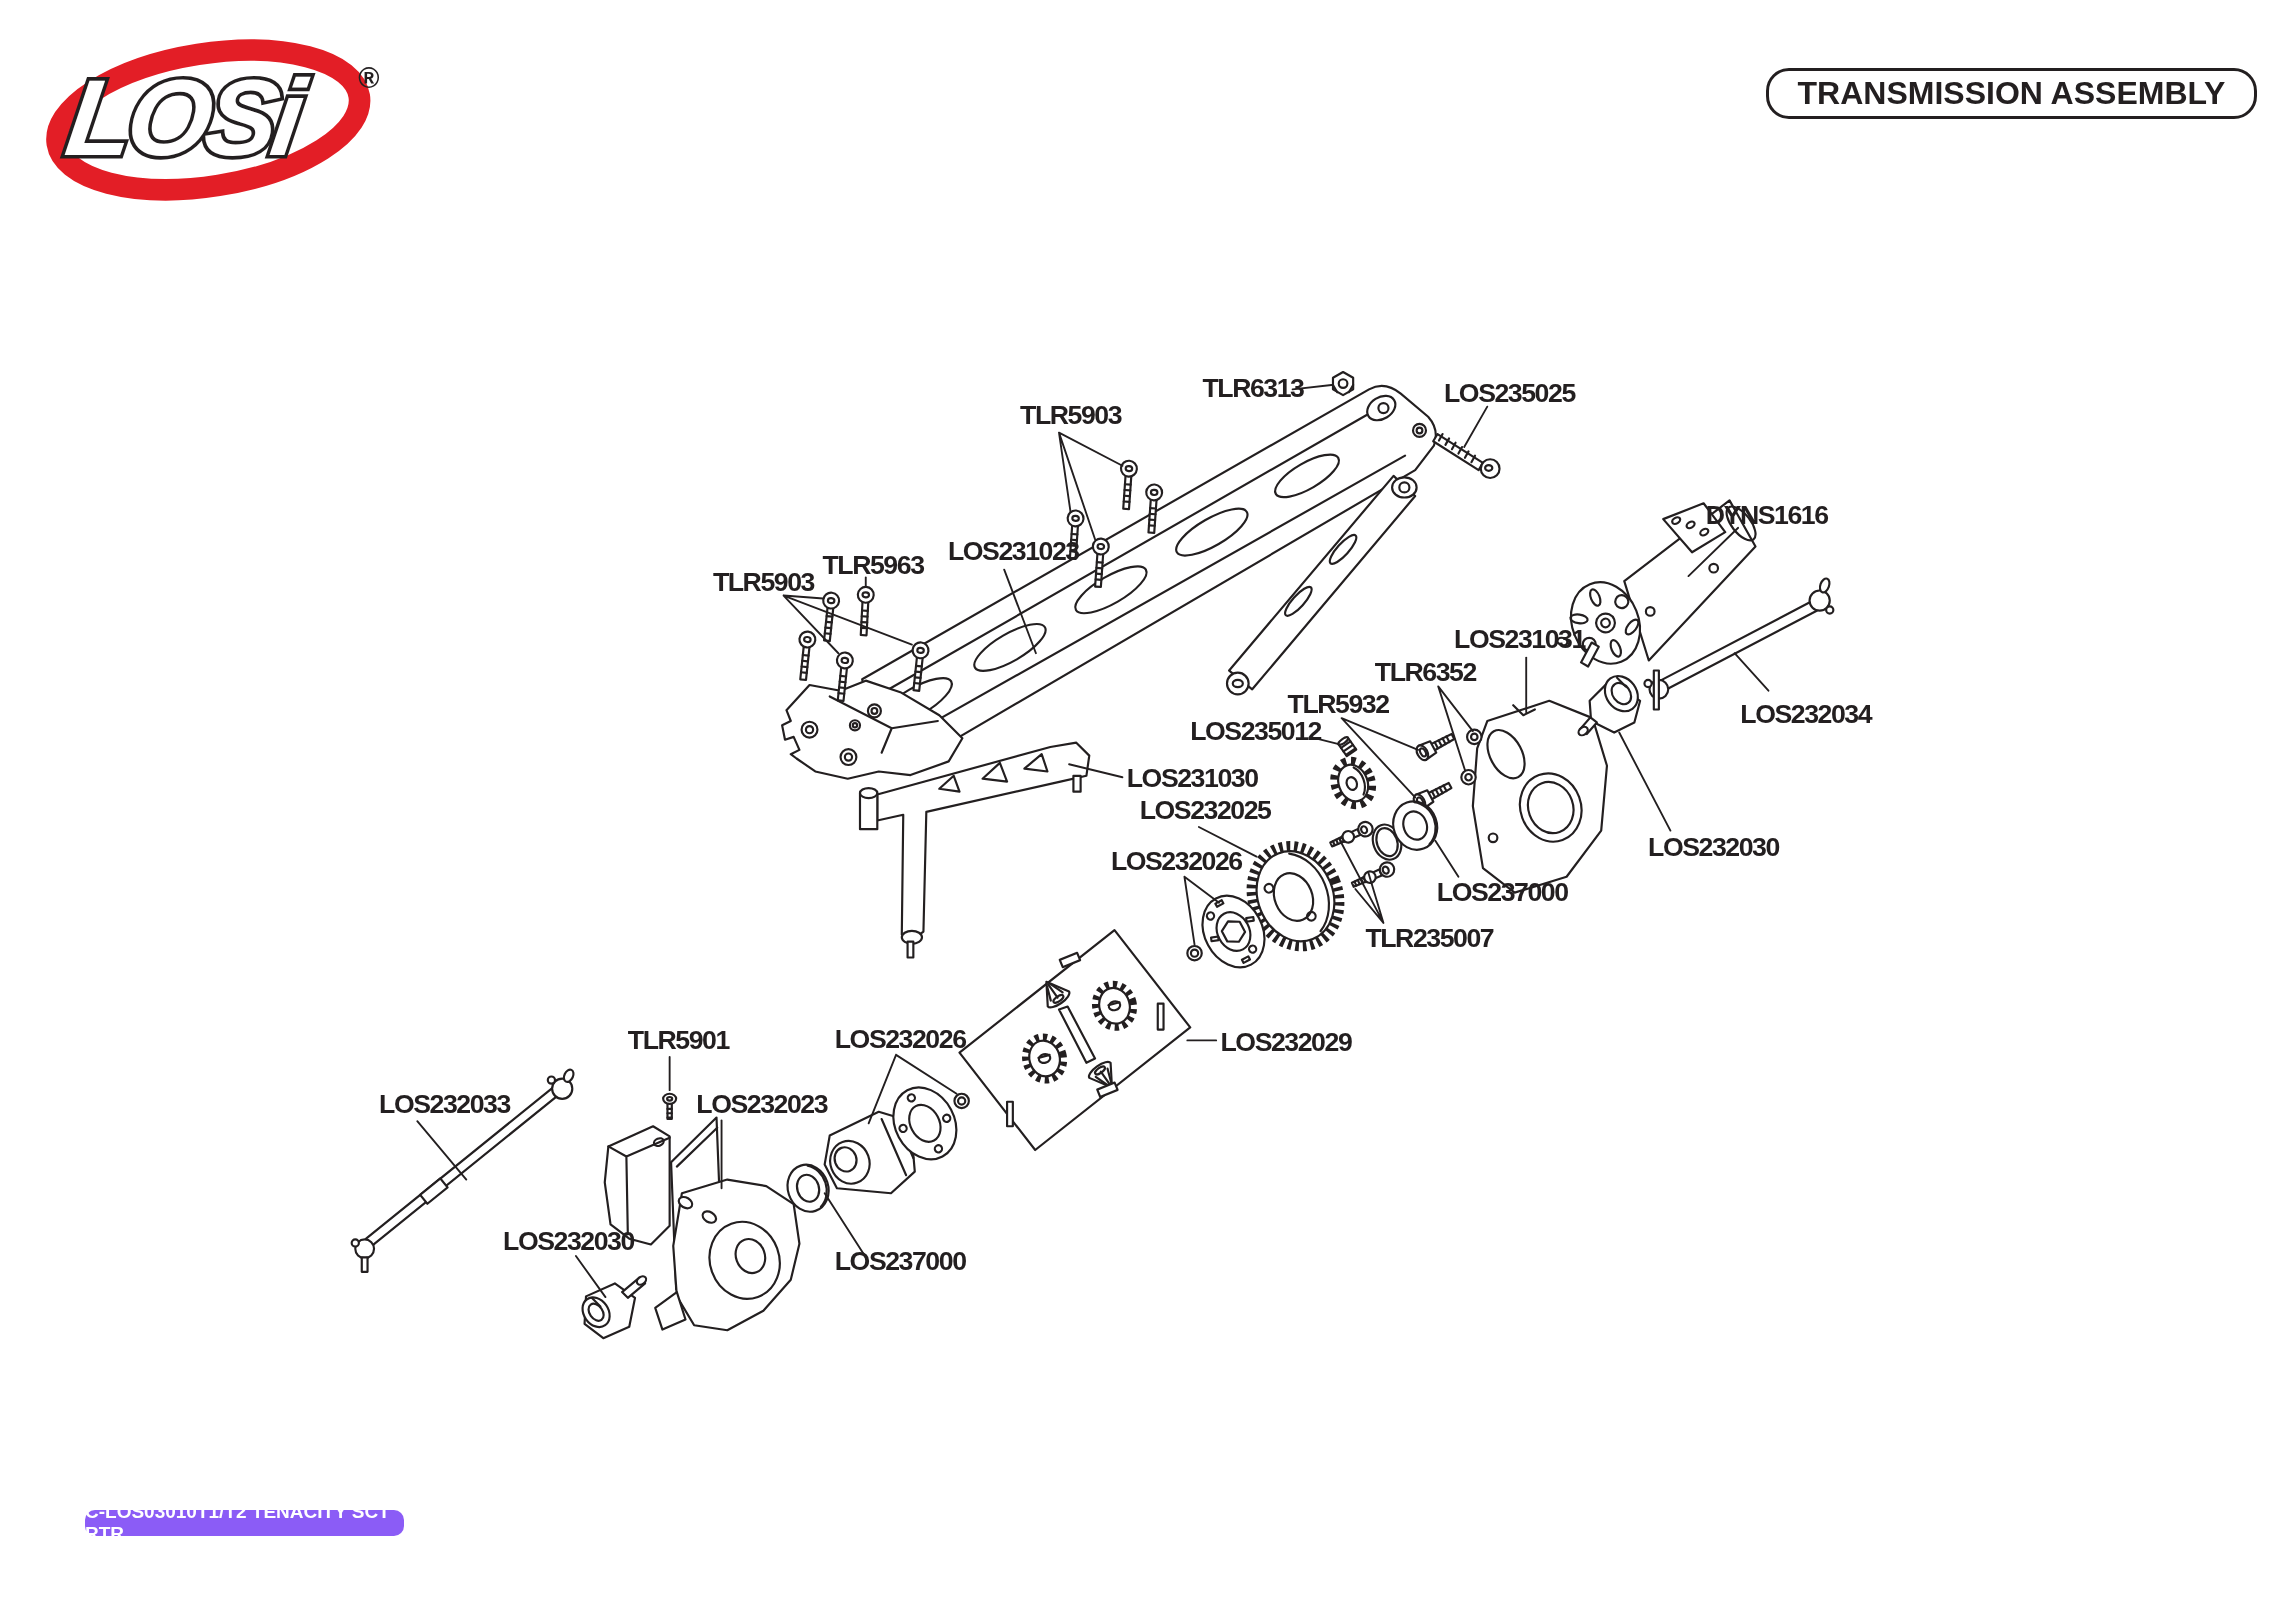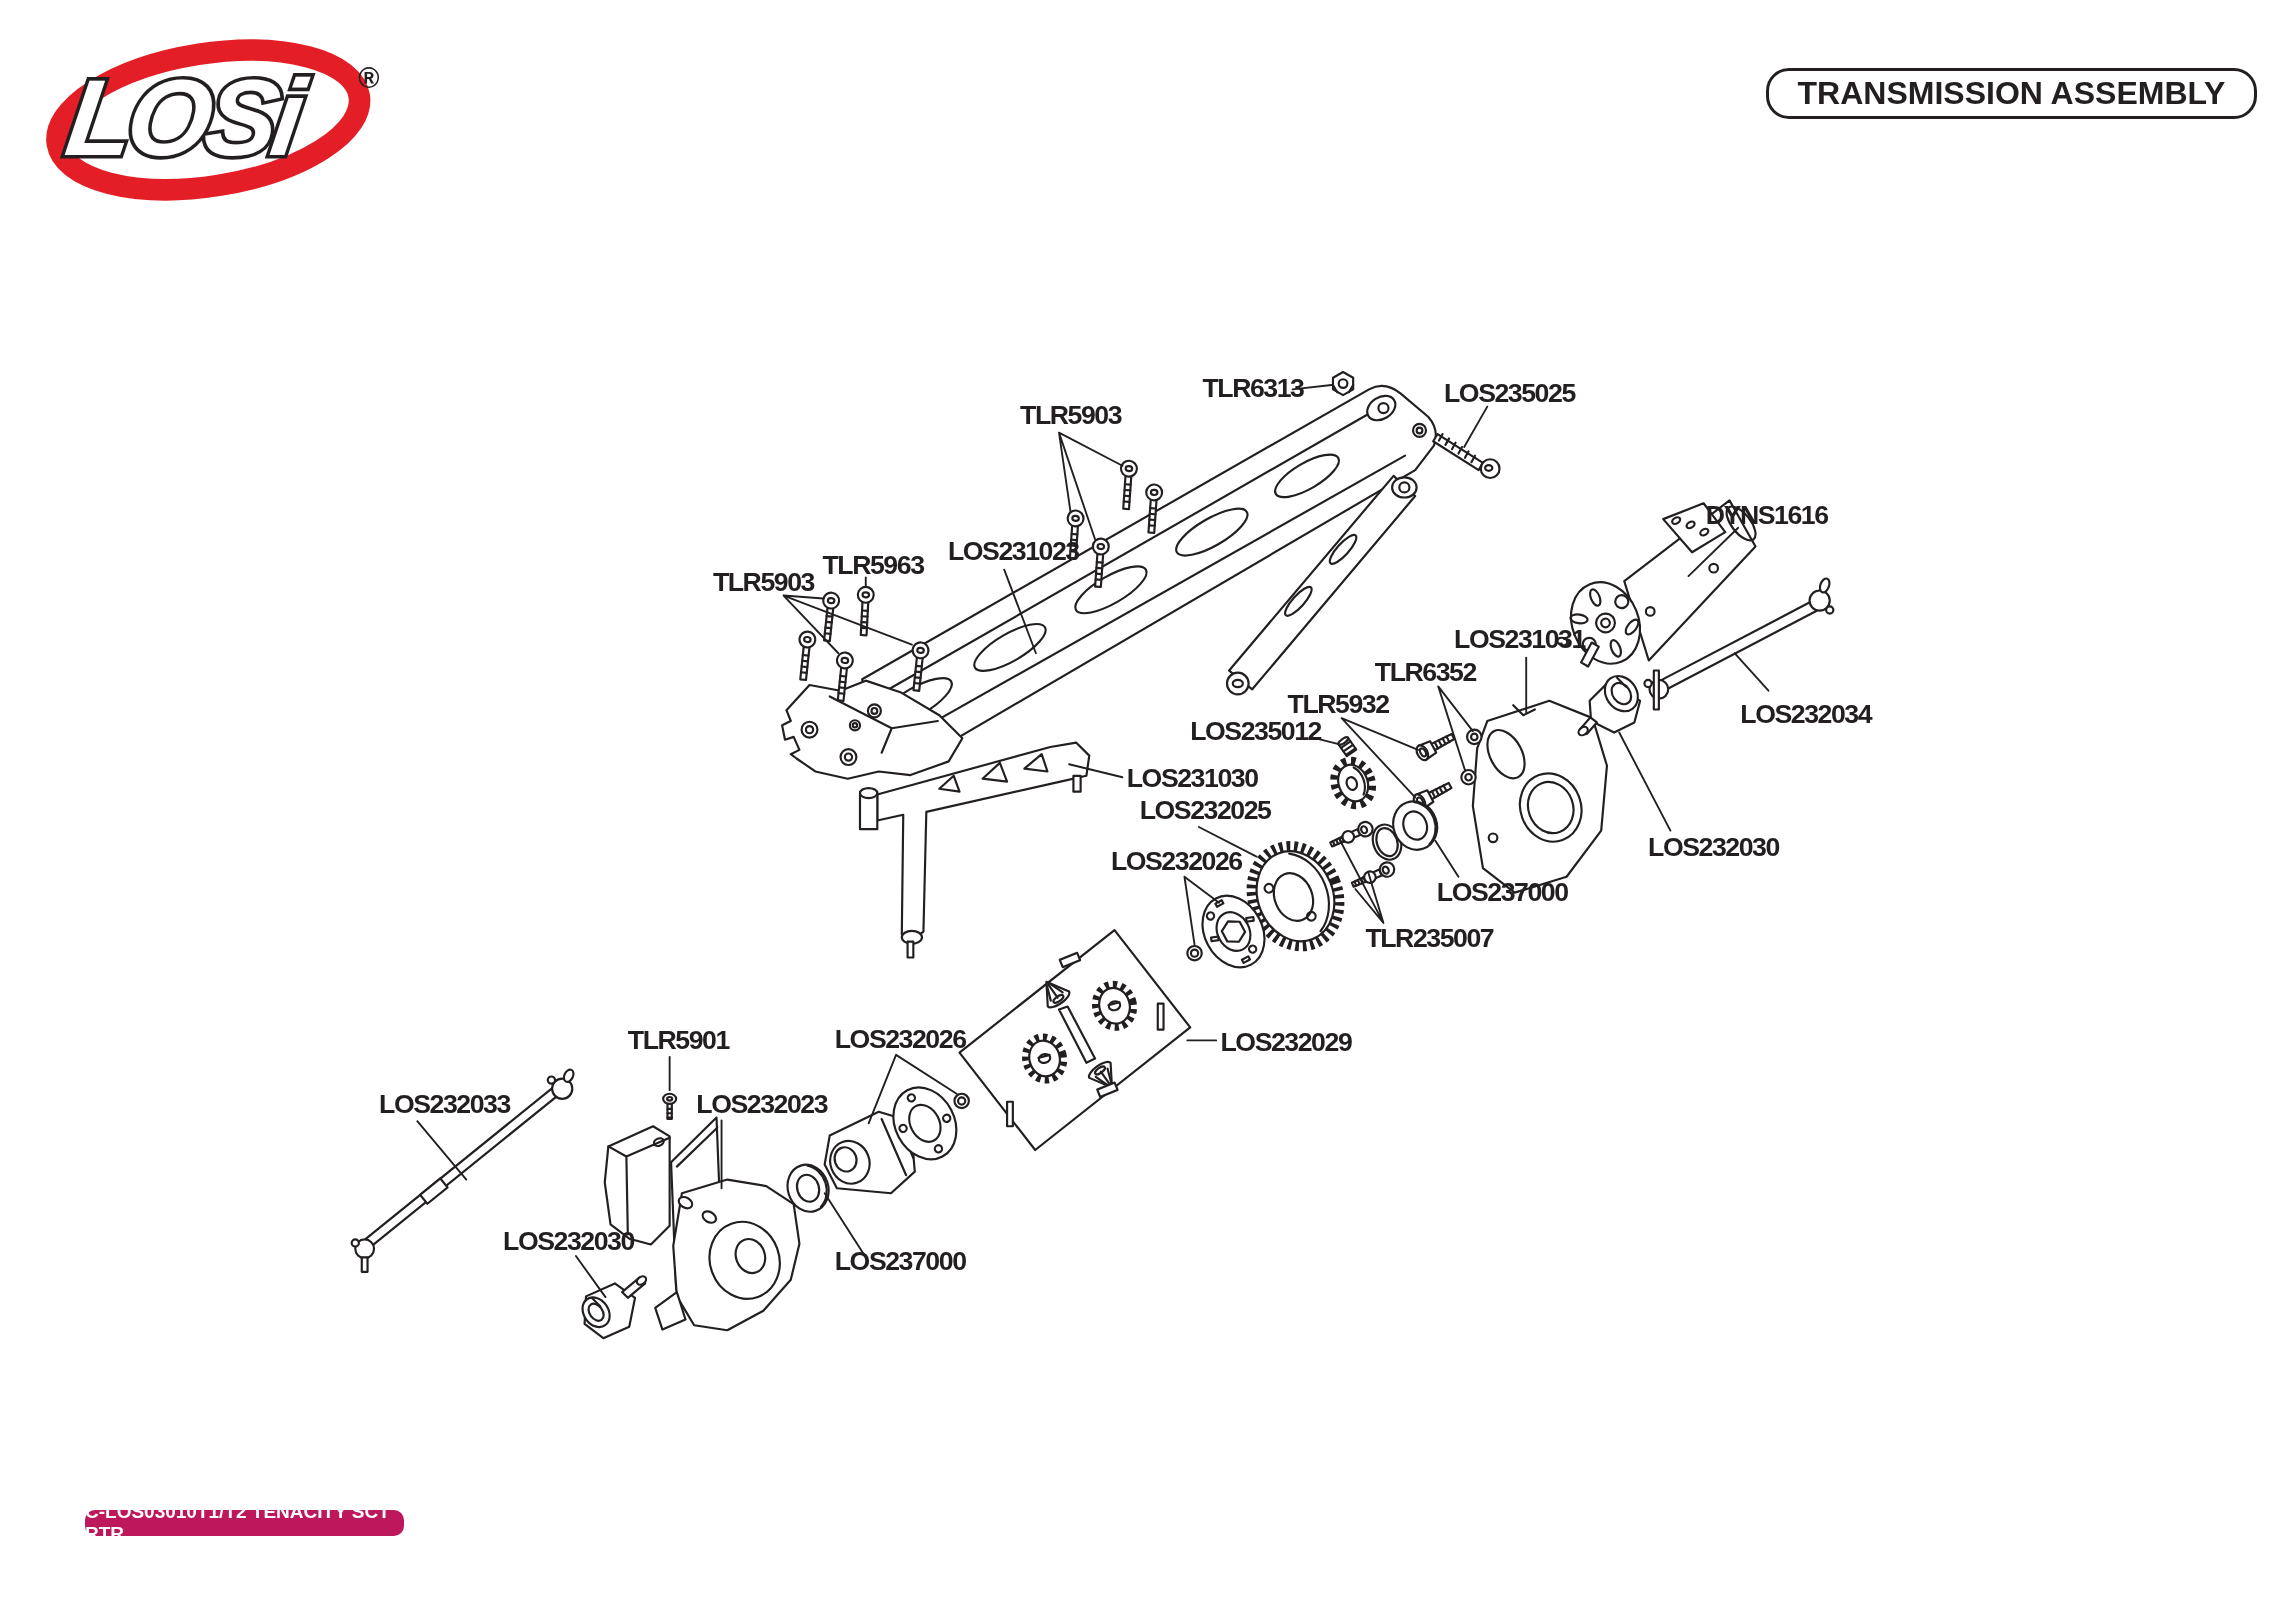--- a/index.html
+++ b/index.html
@@ -1,21 +1,21 @@
 <!DOCTYPE html>
 <html style="font-size:11.5px"><head>
 <meta charset="utf-8">
 <style>
   html,body{margin:0;padding:0;background:#fff;}
   .page{position:relative;width:2273px;height:1623px;background:#ffffff;overflow:hidden;
         font-family:"Liberation Sans",sans-serif;color:#231f20;}
   .title-box{position:absolute;left:1766px;top:68px;width:485px;height:45px;
         border:3.6px solid #231f20;border-radius:23px;display:flex;align-items:center;justify-content:center;
         font-size:32px;font-weight:bold;letter-spacing:0px;background:#fff;}
-  .footer-box{position:absolute;left:85px;top:1510px;width:319px;height:26px;background:#be185d;
+  .footer-box{position:absolute;left:85px;top:1510px;width:319px;height:26px;background:#8b5cf6;
         border-radius:10px;display:flex;align-items:center;justify-content:center;
         color:#fff;font-size:19px;font-weight:bold;}
   svg{position:absolute;left:0;top:0;}
   .ln{fill:none;stroke:#231f20;stroke-width:3;stroke-linecap:round;stroke-linejoin:round;}
   .fw{fill:#ffffff;stroke:#231f20;stroke-width:3;stroke-linecap:round;stroke-linejoin:round;}
   .ldr{fill:none;stroke:#231f20;stroke-width:2.6;stroke-linecap:round;}
   .lbl{font-family:"Liberation Sans",sans-serif;font-size:37px;font-weight:bold;letter-spacing:-2px;fill:#231f20;}
   .teeth{fill:none;stroke:#231f20;}
 </style>
 </head>

